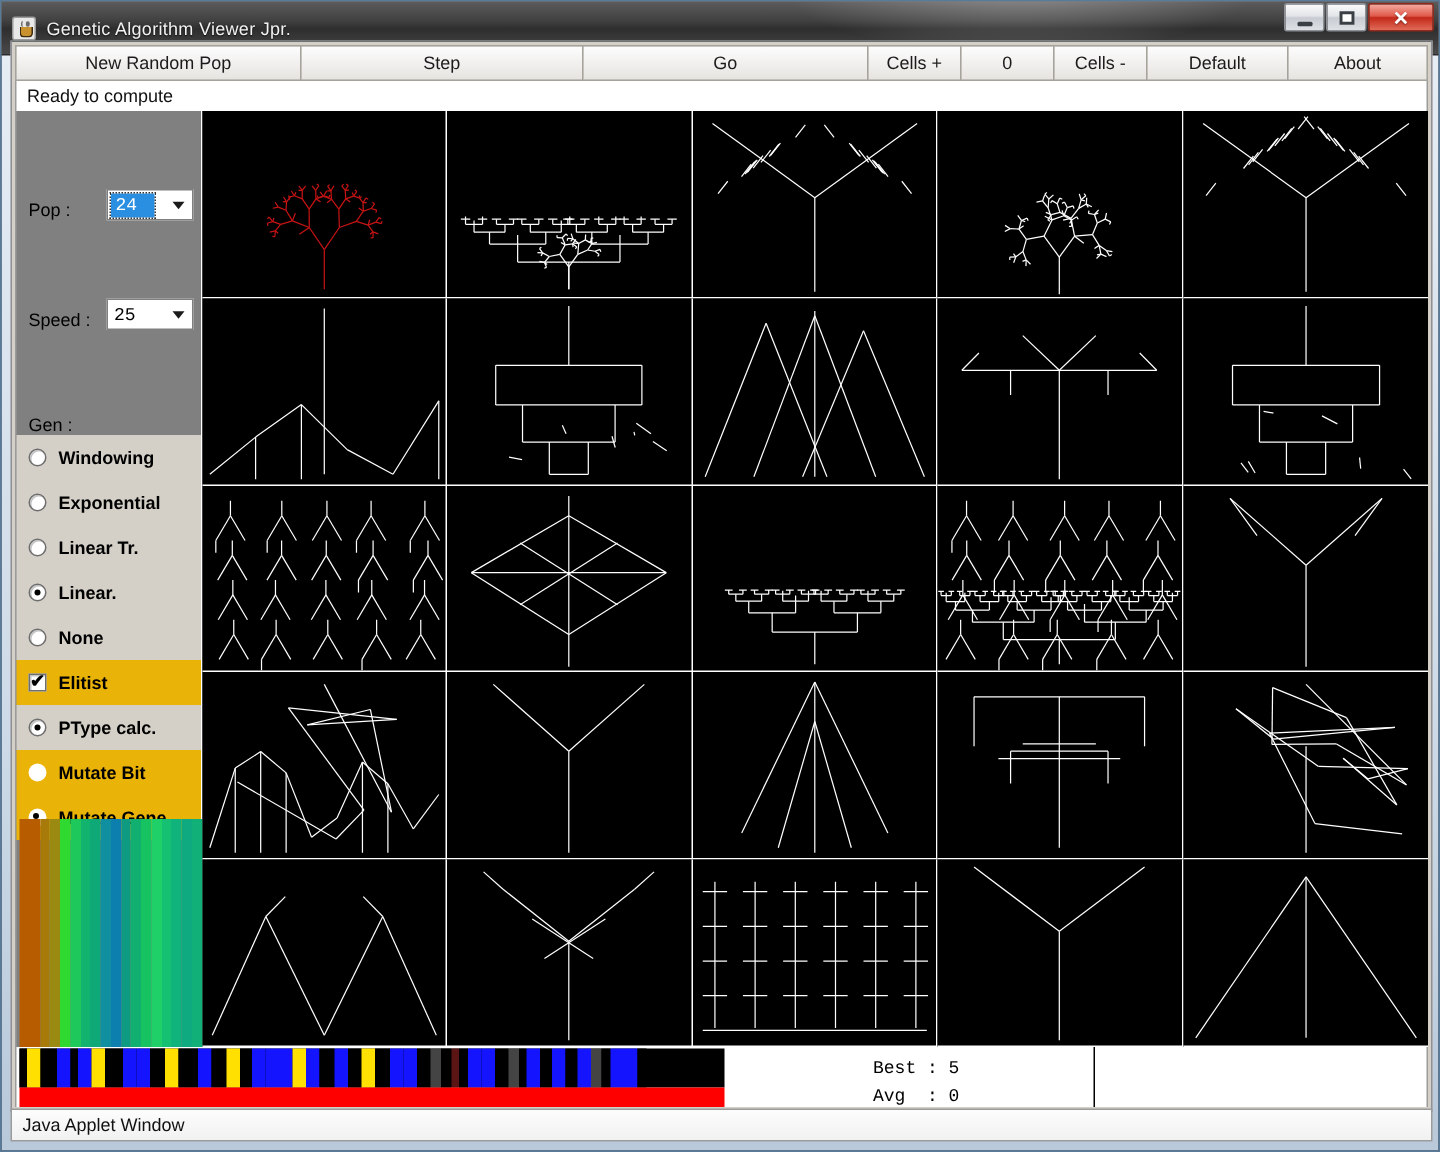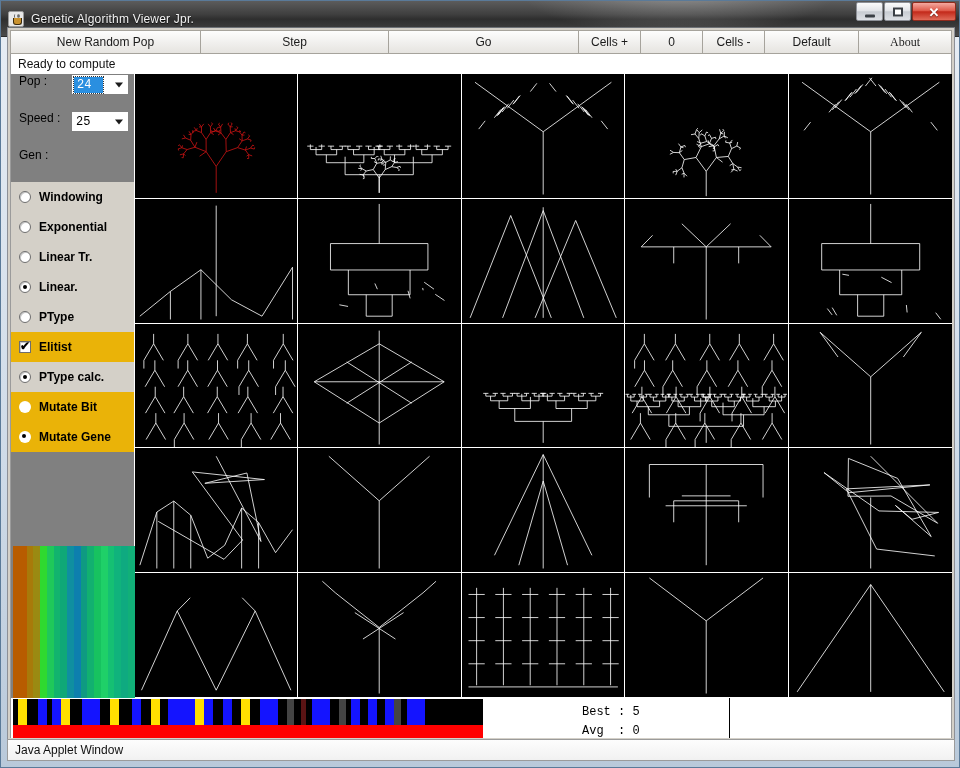--- a/index.html
+++ b/index.html
@@ -78,37 +78,37 @@
   }
 
   
   #toolbar { display:flex; height:24px; width:100%; background:#d4d0c8; }
   .tbtn {
     height:24px; background: linear-gradient(180deg,#fdfdfd 0%, #f0efed 55%, #e6e4e0 100%);
     border:1px solid #a6a39c; border-right:none;
     display:flex; align-items:center; justify-content:center;
     font-size:12px; color:#1b1b1b; white-space:nowrap;
   }
-  .tbtn:last-child { border-right:1px solid #a6a39c;font-family:Liberation Serif, serif; }
+  .tbtn:last-child { border-right:1px solid #a6a39c; }
 
   
   #statusline {
     height:20px; width:100%; background:#ffffff;
     border-left:1px solid #9b9b9b; border-right:1px solid #9b9b9b;
     display:flex; align-items:center; padding-left:7px;
     font-size:12px; color:#111;
   }
 
   
   #main { display:flex; width:100%; height:624px; }
 
   
   #sidebar { width:124px; height:624px; background:#808080; position:relative; flex:none;
              border-left:1px solid #9b9b9b; }
-  .ctrl-row { display:flex; align-items:flex-start; height:37px; padding-left:8px; }
+  .ctrl-row { display:flex; align-items:flex-end; height:37px; padding-left:8px;margin-top:36px; }
   .ctrl-label { width:52px; font-size:12px; color:#000; }
   .combo {
     width:58px; height:21px; background:#fff; border:1px solid #7f7f7f;
     display:flex; align-items:center; position:relative; font-size:12px; color:#000;
   }
   .combo .val { padding-left:4px;font-family:Liberation Mono, monospace; }
   .combo.sel .val {
     background:#2a8fe0; color:#fff; padding:1px 12px 1px 3px; margin-left:2px;
     outline:1px dotted #333; outline-offset:0px;
   }
@@ -265,21 +265,21 @@
                 <div class="radio-row">
                   <span class="radio"></span>
                   <span class="radio-label">Linear Tr.</span>
                 </div>
                 <div class="radio-row">
                   <span class="radio on"></span>
                   <span class="radio-label">Linear.</span>
                 </div>
                 <div class="radio-row">
                   <span class="radio"></span>
-                  <span class="radio-label">PType</span>
+                  <span class="radio-label">None</span>
                 </div>
               </div>
               <div class="radio-group dark">
                 <div class="radio-row">
                   <span class="cbox on"></span>
                   <span class="radio-label">Elitist</span>
                 </div>
               </div>
               <div class="radio-group">
                 <div class="radio-row">

